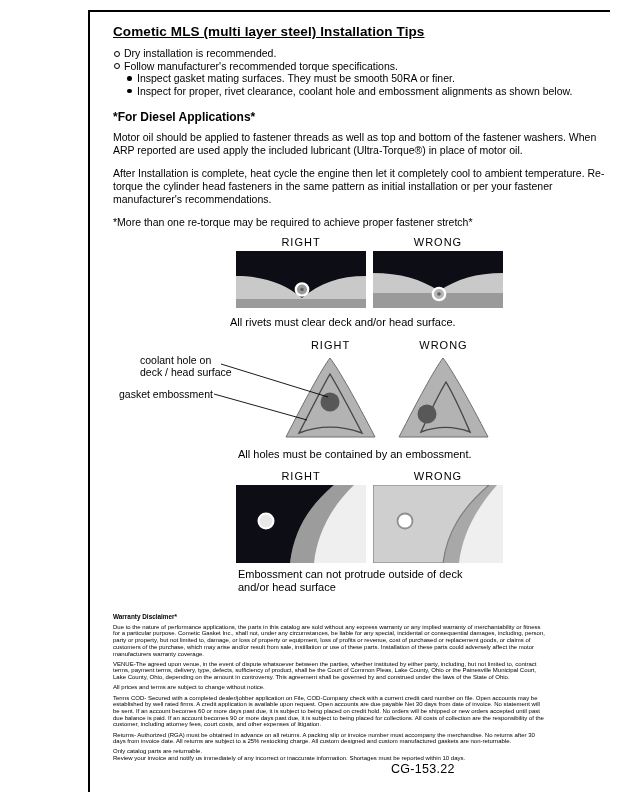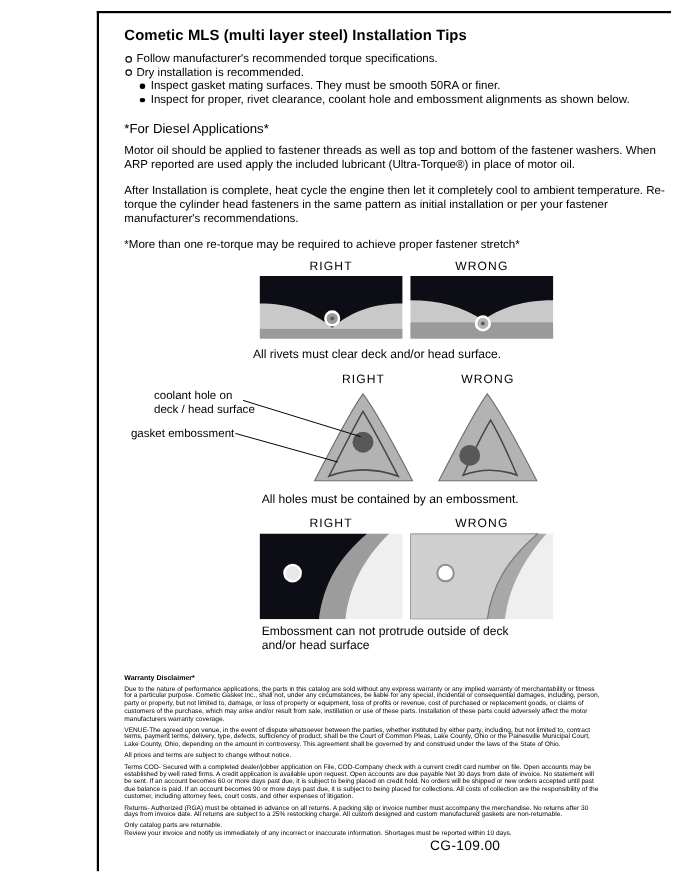--- a/index.html
+++ b/index.html
@@ -2,29 +2,29 @@
 <html><head>
 <meta charset="utf-8">
 <style>
   *{box-sizing:border-box;margin:0;padding:0}
   html,body{width:618px;height:800px;background:#ffffff}
   body{font-family:"Liberation Sans","DejaVu Sans",sans-serif;color:#000;position:relative;overflow:hidden}
   .page{position:absolute;inset:0;background:#fff}
   .frame{position:absolute;left:88px;top:10px;width:522px;height:782px;border-left:2px solid #000;border-top:2px solid #000}
   .content{position:relative;padding:12px 8px 0 23px}
 
-  .title{font-size:13.5px;font-weight:bold;margin-bottom:8px;letter-spacing:0.1px}
+  .title{font-size:13.5px;font-weight:bold;text-decoration:underline;margin-bottom:8px;letter-spacing:0.1px}
 
   .tips{list-style:none;font-size:10.5px;line-height:12.5px}
   .tip{position:relative;padding-left:11px}
   .tip::before{content:"";position:absolute;left:1px;top:3.5px;width:4px;height:4px;border:1px solid #000;border-radius:50%}
   .subtip{position:relative;margin-left:13px;padding-left:11px}
   .subtip::before{content:"";position:absolute;left:1px;top:4px;width:4.5px;height:4.5px;background:#000;border-radius:50%}
 
-  .diesel-h{font-size:12px;font-weight:normal;margin:13px 0 7px}
+  .diesel-h{font-size:12px;font-weight:bold;margin:13px 0 7px}
   .body-p{font-size:10.5px;line-height:13px;width:492px;margin-bottom:10px}
   .note{font-size:10.5px;margin-top:2px}
 
   .figures{position:relative;margin-left:-23px;margin-top:8px;width:522px;height:362px}
   .col-label{position:absolute;font-size:11px;letter-spacing:1px;text-align:center}
   .fig{position:absolute}
   .fig svg{display:block;width:100%;height:100%}
   .caption{position:absolute;font-size:11px;line-height:13px}
   .side-label{position:absolute;font-size:10.5px;line-height:11.5px}
   .pointer-overlay{position:absolute;left:0;top:0;width:522px;height:362px;pointer-events:none}
@@ -39,22 +39,22 @@
 </head>
 <body>
 
 <div class="page">
   <div class="frame">
     <div class="content">
 
       <h1 class="title">Cometic MLS (multi layer steel) Installation Tips</h1>
 
       <ul class="tips">
+        <li class="tip">Dry installation is recommended.</li>
         <li class="tip">Follow manufacturer's recommended torque specifications.</li>
-        <li class="tip">Dry installation is recommended.</li>
         <li class="subtip">Inspect gasket mating surfaces.  They must be smooth 50RA or finer.</li>
         <li class="subtip">Inspect for proper, rivet clearance, coolant hole and embossment alignments as shown below.</li>
       </ul>
 
       <h2 class="diesel-h">*For Diesel Applications*</h2>
       <p class="body-p">Motor oil should be applied to fastener threads as well as top and bottom of the fastener washers. When ARP reported are used apply the included lubricant (Ultra-Torque®) in place of motor oil.</p>
       <p class="body-p">After Installation is complete, heat cycle the engine then let it completely cool to ambient temperature. Re-torque the cylinder head fasteners in the same pattern as initial installation or per your fastener manufacturer's recommendations.</p>
       <p class="note">*More than one re-torque may be required to achieve proper fastener stretch*</p>
 
       <div class="figures">
@@ -144,14 +144,14 @@
         <p class="disc-p">All prices and terms are subject to change without notice.</p>
         <p class="disc-p">Terms COD- Secured with a completed dealer/jobber application on File, COD-Company check with a current credit card number on file.  Open accounts may be established by well rated firms.  A credit application is available upon request.  Open accounts are due payable Net 30 days from date of invoice.  No statement will be sent.  If an account becomes 60 or more days past due, it is subject to being placed on credit hold.  No orders will be shipped or new orders accepted until past due balance is paid.  If an account becomes 90 or more days past due, it is subject to being placed for collections.  All costs of collection are the responsibility of the customer, including attorney fees, court costs, and other expenses of litigation.</p>
         <p class="disc-p">Returns- Authorized (RGA) must be obtained in advance on all returns.  A packing slip or invoice number must accompany the merchandise.  No returns after 30 days from invoice date.  All returns are subject to a 25% restocking charge.  All custom designed and custom manufactured gaskets are non-returnable.</p>
         <p class="disc-p tight">Only catalog parts are returnable.</p>
         <p class="disc-p tight">Review your invoice and notify us immediately of any incorrect or inaccurate information.  Shortages must be reported within 10 days.</p>
       </div>
 
     </div>
   </div>
 
-  <div class="footer-code">CG-109.00</div>
+  <div class="footer-code">CG-153.22</div>
 </div>
 
 </body></html>

